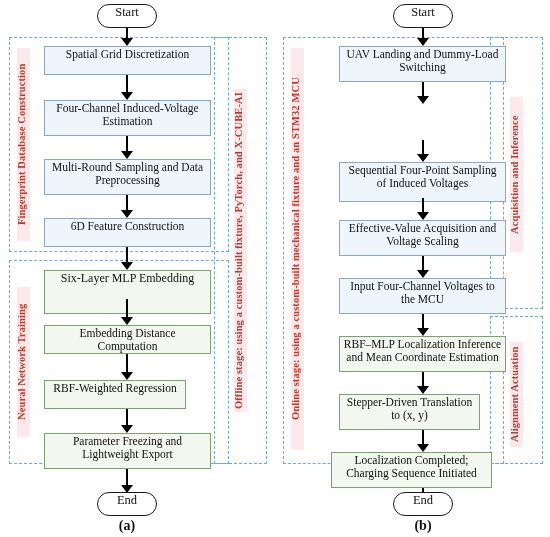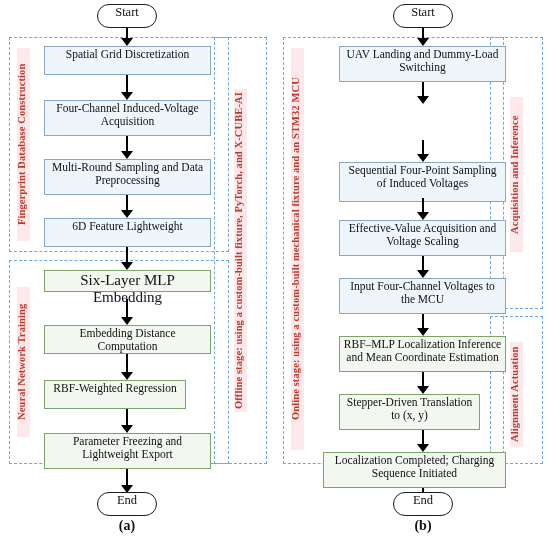--- a/index.html
+++ b/index.html
@@ -108,44 +108,44 @@
 
   <div class="node blue" style="left:44px;top:46px;width:167px;height:29px;font-size:11.5px;">
     <span>Spatial Grid Discretization</span>
   </div>
   <div class="arrow" style="left:120px;top:75px;height:25px;">
     <div class="shaft" style="height:18px;"></div>
       <div class="head" style="top:17px;"></div>
   </div>
 
   <div class="node blue" style="left:44px;top:100px;width:167px;height:36px;font-size:11.5px;">
-    <span>Four-Channel Induced-Voltage Acquisition</span>
+    <span>Four-Channel Induced-Voltage Estimation</span>
   </div>
   <div class="arrow" style="left:120px;top:136px;height:23px;">
     <div class="shaft" style="height:16px;"></div>
       <div class="head" style="top:15px;"></div>
   </div>
 
   <div class="node blue" style="left:44px;top:159px;width:167px;height:36px;font-size:11.5px;">
     <span>Multi-Round Sampling and Data Preprocessing</span>
   </div>
   <div class="arrow" style="left:120px;top:195px;height:23px;">
     <div class="shaft" style="height:16px;"></div>
       <div class="head" style="top:15px;"></div>
   </div>
 
   <div class="node blue" style="left:44px;top:218px;width:167px;height:29px;font-size:11.5px;">
-    <span>6D Feature Lightweight</span>
+    <span>6D Feature Construction</span>
   </div>
   <div class="arrow" style="left:120px;top:247px;height:23px;">
     <div class="shaft" style="height:16px;"></div>
       <div class="head" style="top:15px;"></div>
   </div>
 
-  <div class="node green" style="left:44px;top:270px;width:167px;height:22px;font-size:15px;">
+  <div class="node green" style="left:44px;top:270px;width:167px;height:44px;font-size:12px;">
     <span>Six-Layer MLP Embedding</span>
   </div>
   <div class="arrow" style="left:120px;top:299px;height:26px;">
     <div class="shaft" style="height:19px;"></div>
       <div class="head" style="top:18px;"></div>
   </div>
 
   <div class="node green" style="left:44px;top:325px;width:167px;height:29px;font-size:11.5px;">
     <span>Embedding Distance Computation</span>
   </div>
@@ -241,21 +241,21 @@
   </div>
 
   <div class="node green" style="left:64px;top:394px;width:141px;height:36px;font-size:11.5px;">
     <span>Stepper-Driven Translation to (x, y)</span>
   </div>
   <div class="arrow" style="left:141px;top:430px;height:22px;">
     <div class="shaft" style="height:15px;"></div>
       <div class="head" style="top:14px;"></div>
   </div>
 
-  <div class="node green" style="left: 48px; top: 452px; width: 183px; height: 36px; font-size: 11.5px;">
+  <div class="node green" style="left: 56px; top: 452px; width: 161px; height: 36px; font-size: 11.5px;">
     <span>Localization Completed; Charging Sequence Initiated</span>
   </div>
   <div class="arrow" style="left: 141px; top: 488px; height: 24px;">
     <div class="shaft" style="height:17px;"></div>
       <div class="head" style="top:16px;"></div>
   </div>
 
   <div class="terminal" style="left:118px;top:492px;width:60px;height:24px;font-size:12.5px;">
     <span>End</span>
   </div>

